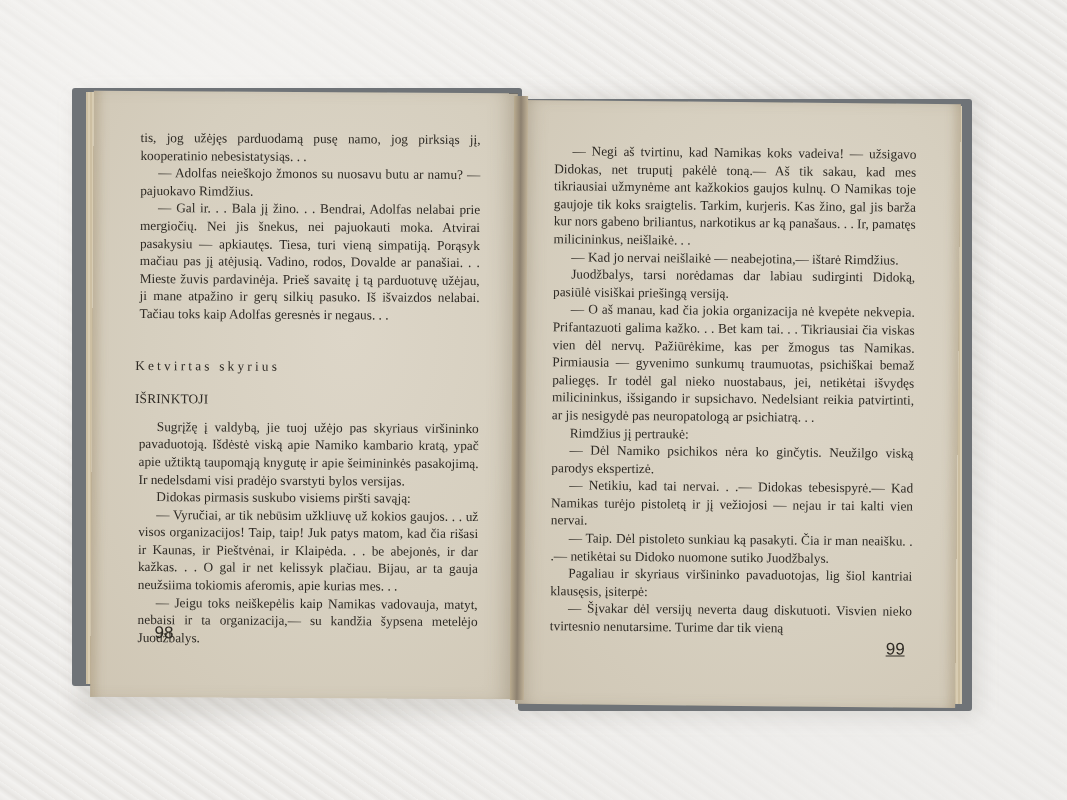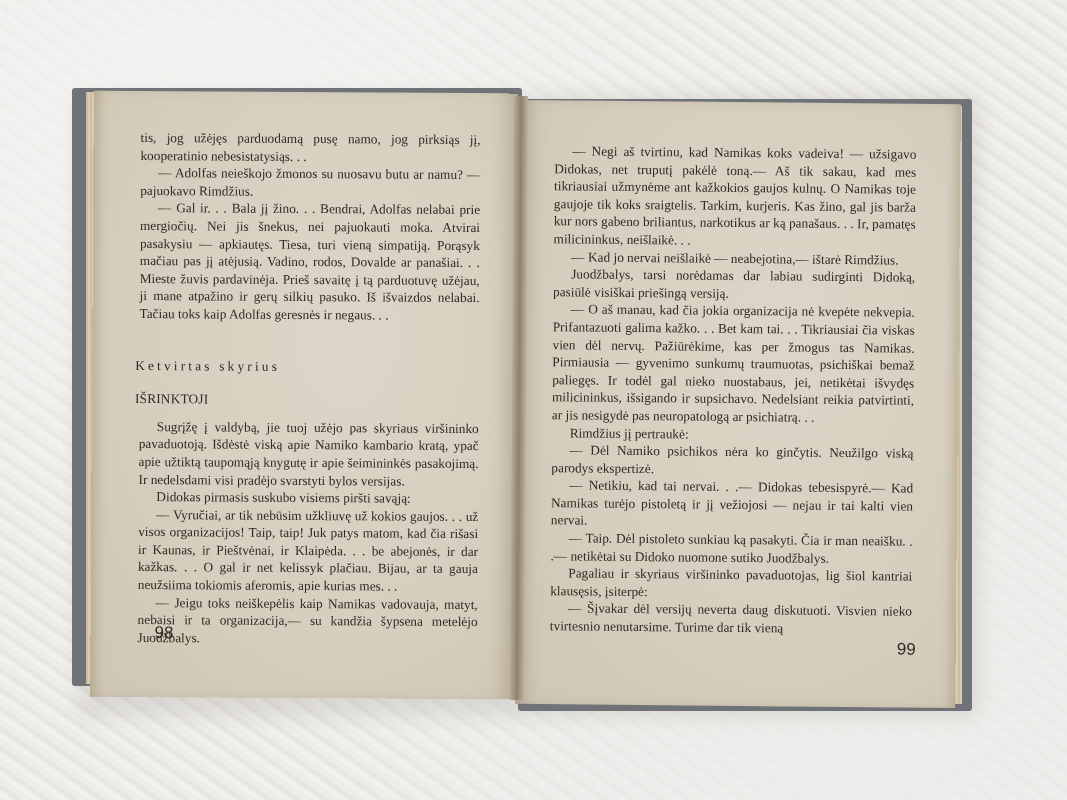--- a/index.html
+++ b/index.html
@@ -54,21 +54,21 @@
     .text p { margin: 0; text-indent: 0; }
     .text p.ind { text-indent: 18px; }
     .chapter {
       letter-spacing: 3.2px; font-size: 13.3px; margin: 34px 0 0 -4px !important; text-indent: 0 !important;
     }
     .title { font-size: 13.3px; margin: 16px 0 10px -4px !important; letter-spacing: 0.2px; }
     .folio {
       position: absolute; font-size: 17px; font-family: "Liberation Sans", sans-serif; color: #2e2a24;
     }
     .page.left .folio { left: 64px; bottom: 54px; }
-    .page.right .folio { right: 40px; bottom: 48px; }
+    .page.right .folio { right: 51px; bottom: 48px; text-decoration: underline; }
     .gutter {
       position: absolute; left: 512px; top: 96px; width: 14px; height: 604px;
       background: linear-gradient(90deg, #b9ab8f, #8d8170 50%, #bfb197);
       transform: rotate(0.4deg);
     }
   </style>
 </head>
 <body>
 
 <div class="shadow"></div>

